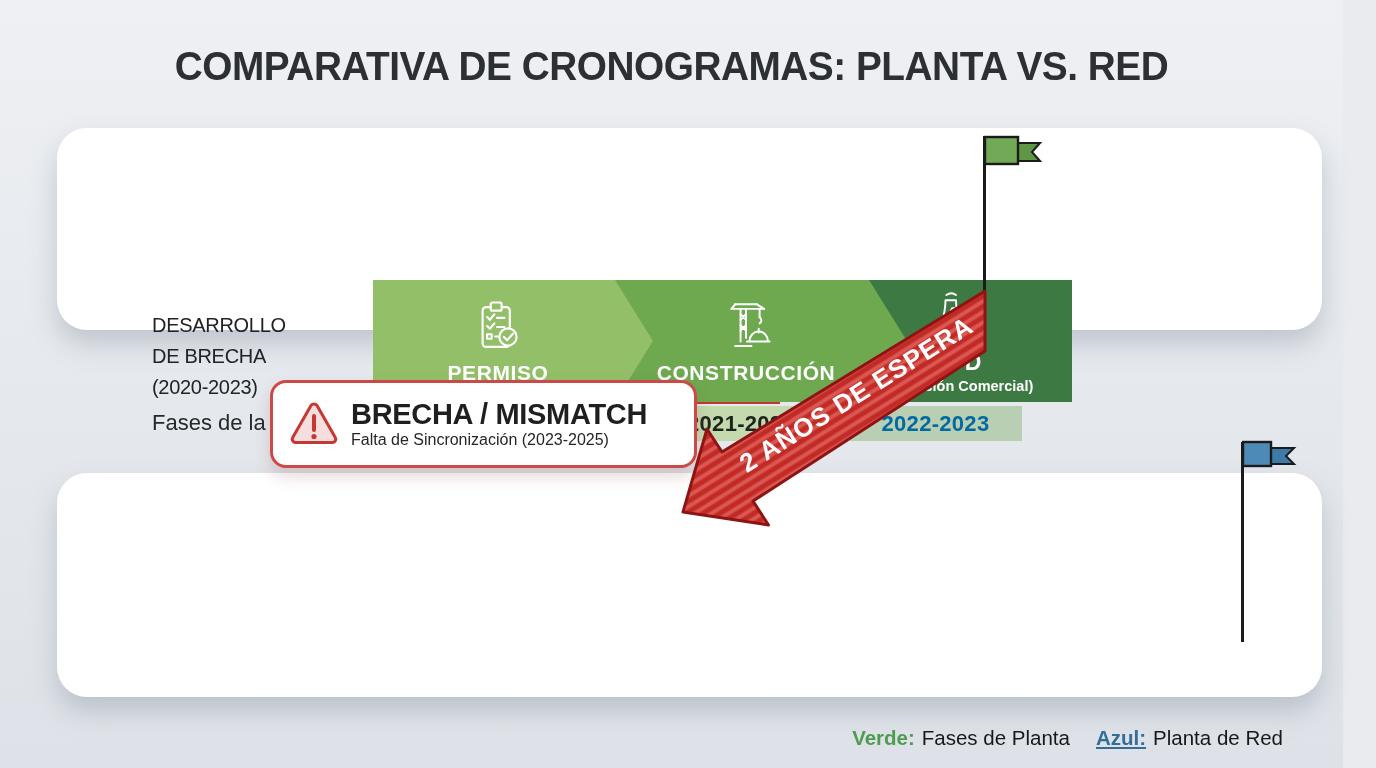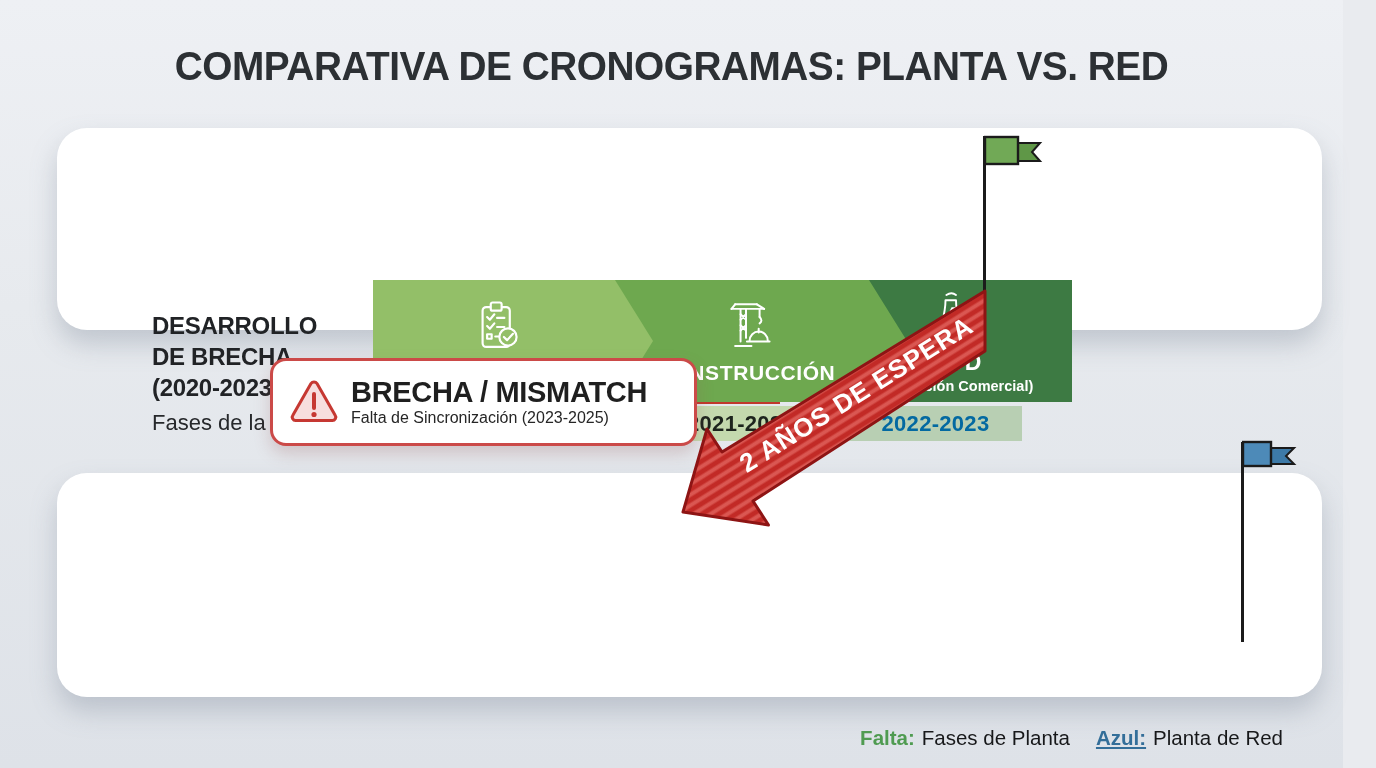--- a/index.html
+++ b/index.html
@@ -19,21 +19,21 @@
     letter-spacing:-.5px;transform:scaleX(.97);
   }
   .card{
     position:absolute;left:57px;width:1265px;background:#ffffff;
     border-radius:30px;box-shadow:0 14px 26px rgba(120,132,150,.35);
   }
   #card-plant{top:128px;height:202px;}
   #card-grid{top:473px;height:224px;}
   .track-heading{position:absolute;width:250px;color:#212326;}
   #plant-heading{left:95px;top:182px;}
-  .track-heading .h-line{font-size:24px;font-weight:700;line-height:31px;letter-spacing:-.3px;}
+  .track-heading .h-line{font-size:20px;font-weight:400;line-height:31px;letter-spacing:-.3px;}
   .track-heading .h-sub{font-size:22px;font-weight:400;margin-top:7px;color:#26282b;}
 
   
   .arrow-row{position:absolute;height:122px;}
   #plant-arrows{left:316px;top:152px;width:669px;}
   .seg{
     position:absolute;top:0;height:122px;display:flex;flex-direction:column;
     align-items:center;justify-content:center;gap:5px;color:#fff;
   }
   .seg .seg-label{font-size:21px;font-weight:800;letter-spacing:.6px;text-align:center;}
@@ -64,21 +64,21 @@
   
   .flagpole{position:absolute;width:3px;background:#1b1b1b;z-index:6;}
   #plant-flagpole{left:983px;top:136px;height:160px;}
   #grid-flagpole{left:1241px;top:442px;height:200px;}
   .flag{position:absolute;z-index:7;}
   #plant-flag{left:984px;top:133px;}
   #grid-flag{left:1242px;top:439px;}
 
   
   #mismatch-box{
-    position:absolute;left:270px;top:358px;width:421px;height:82px;
+    position:absolute;left:270px;top:380px;width:421px;height:82px;
     background:#ffffff;border:3px solid #cb4a48;border-radius:16px;
     box-shadow:0 8px 16px rgba(150,90,90,.25);
     display:flex;align-items:center;z-index:8;
   }
   #mismatch-box .warn{margin-left:16px;flex:0 0 auto;}
   #mismatch-box .texts{margin-left:12px;}
   .mismatch-title{font-size:29px;font-weight:800;color:#1f1f1f;letter-spacing:-.3px;line-height:30px;}
   .mismatch-sub{font-size:16px;color:#262626;margin-top:2px;}
   #connector-line{
     position:absolute;left:688px;top:402px;width:92px;height:0;
@@ -209,21 +209,21 @@
   </div>
 
   <div class="flagpole" id="grid-flagpole"></div>
   <svg class="flag" id="grid-flag" width="58" height="34" viewBox="0 0 58 34">
     <polygon points="28,9 52,9 44,17 52,25 28,25" fill="#3d7aa8" stroke="#1b1b1b" stroke-width="2"></polygon>
     <rect x="1" y="3" width="28" height="24" fill="#4d8ab8" stroke="#1b1b1b" stroke-width="2.4"></rect>
   </svg>
 
   <div id="legend">
     <div class="legend-item">
-      <span class="legend-term term-green">Falta:</span>
+      <span class="legend-term term-green">Verde:</span>
       <span class="legend-desc">Fases de Planta</span>
     </div>
     <div class="legend-item">
       <span class="legend-term term-blue">Azul:</span>
       <span class="legend-desc">Planta de Red</span>
     </div>
   </div>
 
 </div>
 

